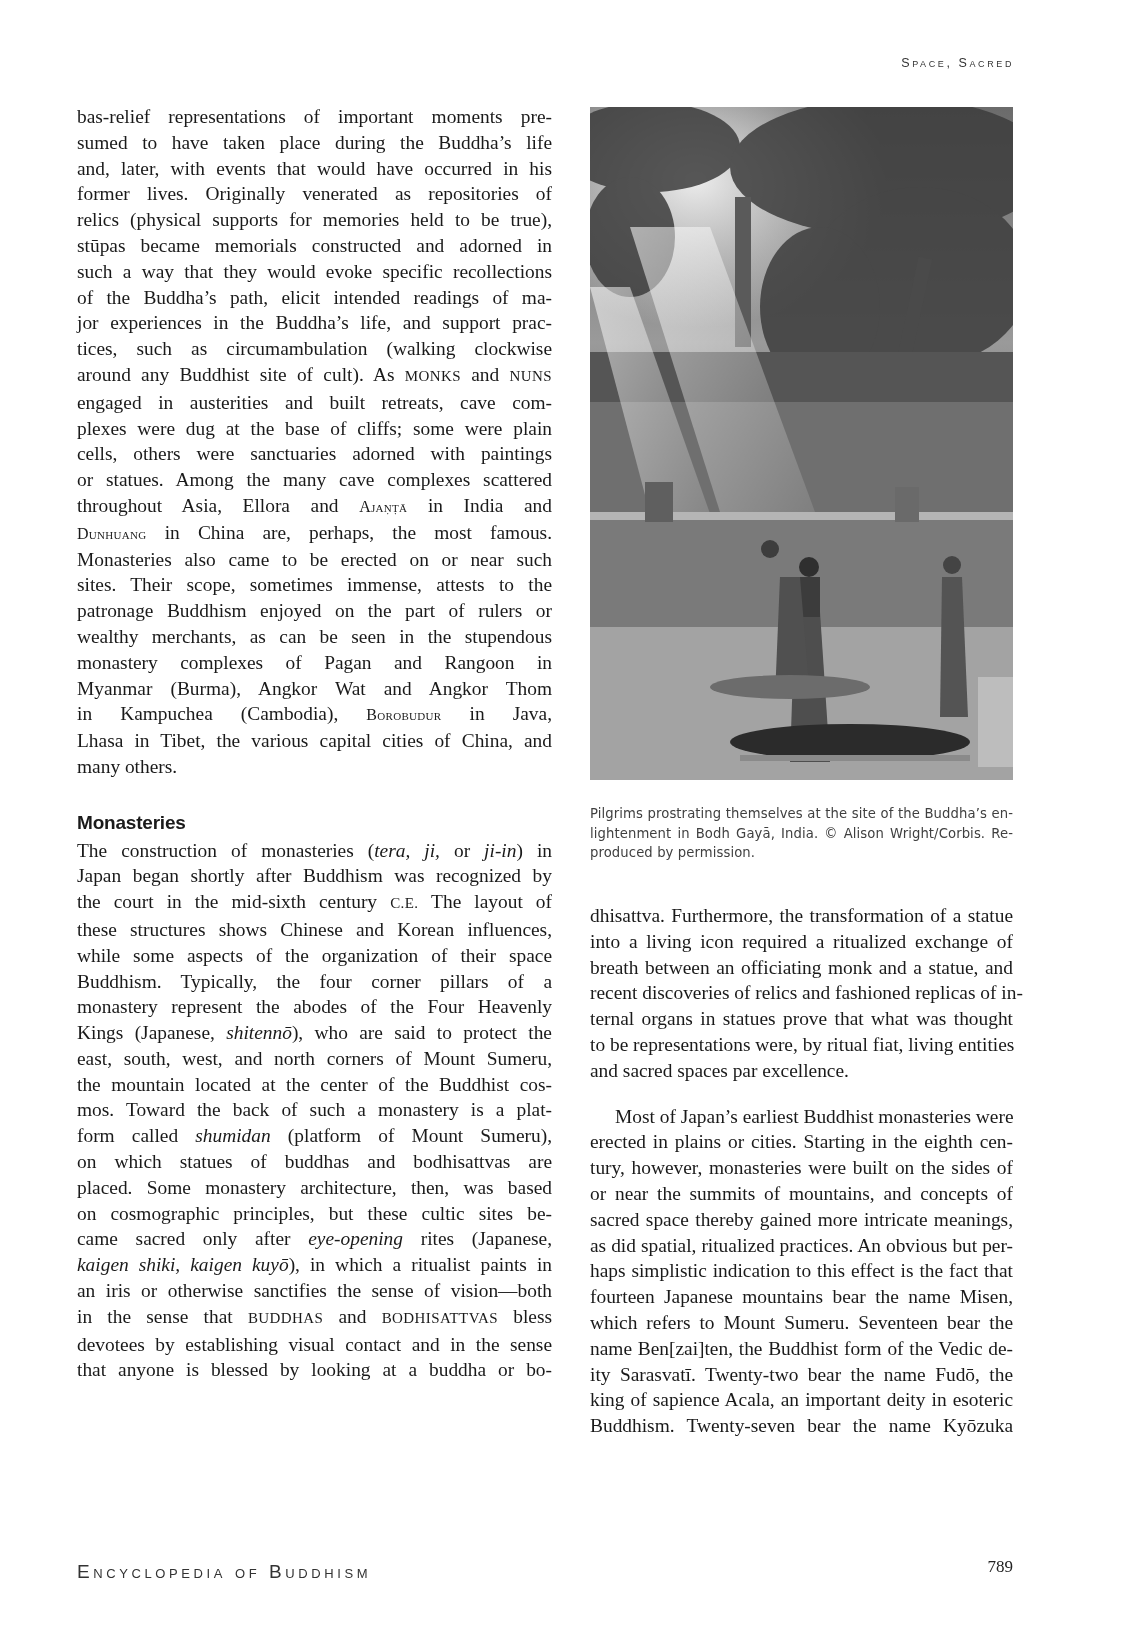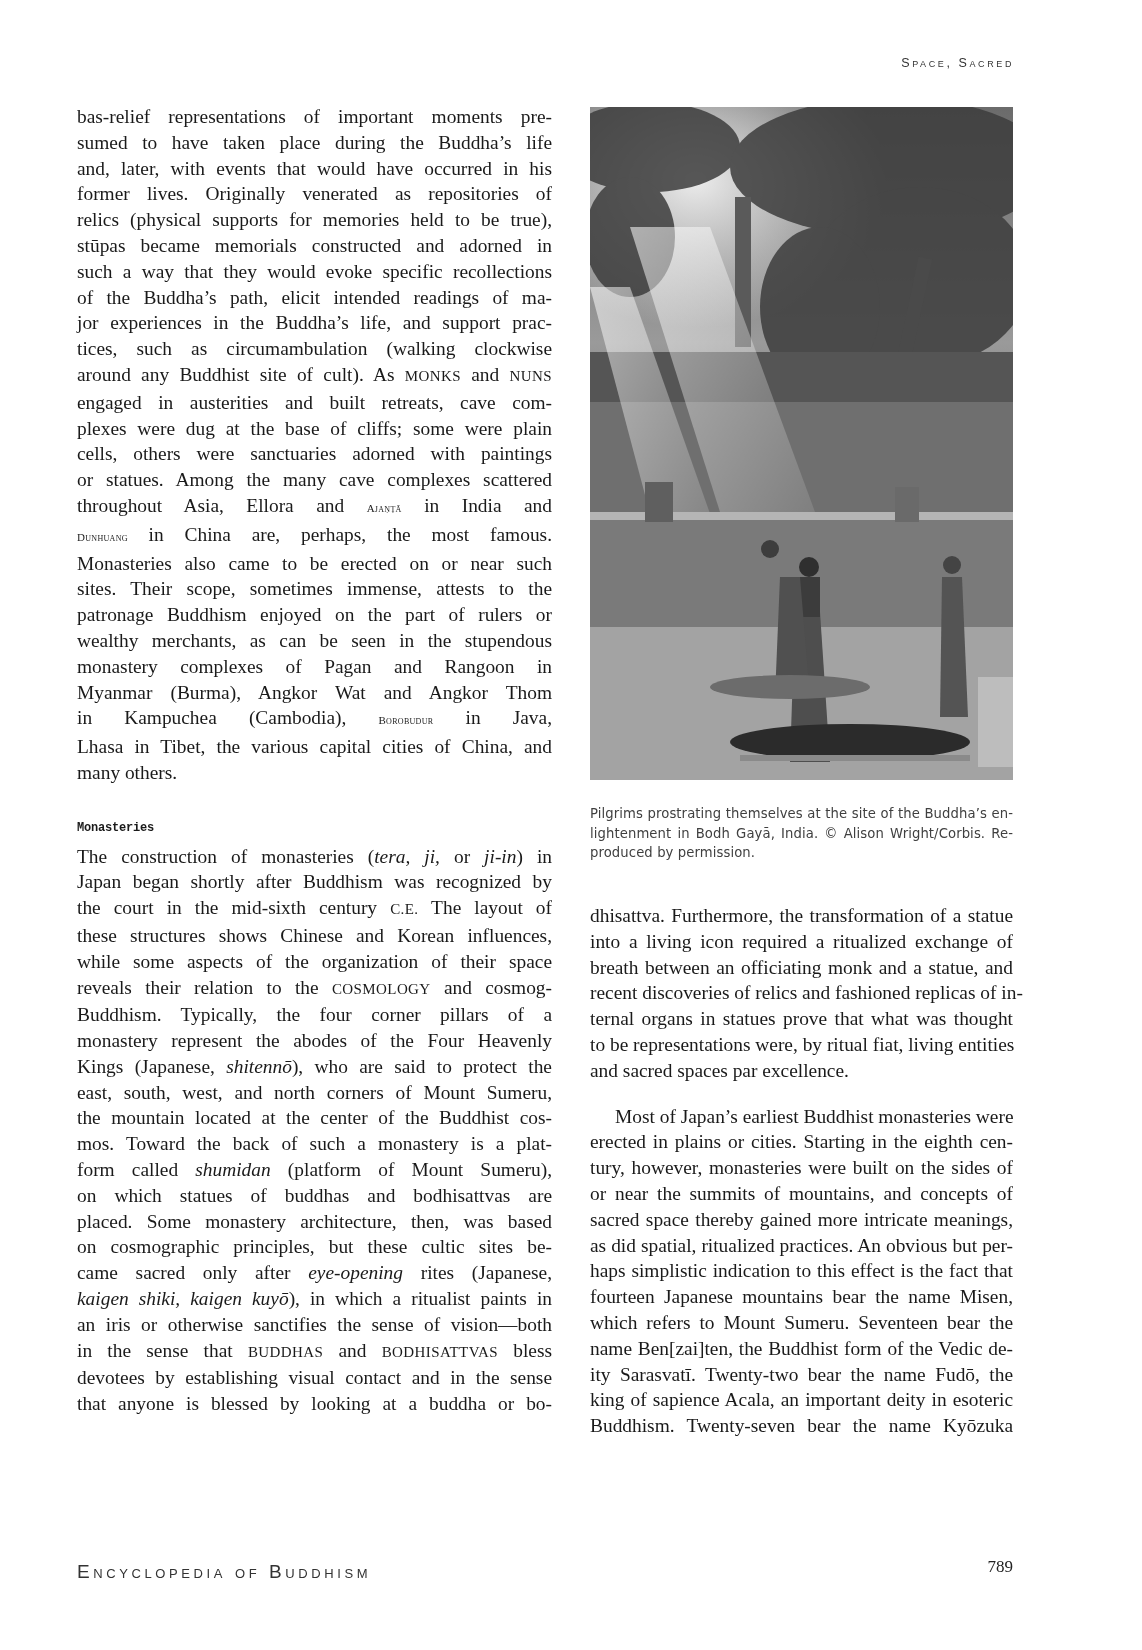--- a/index.html
+++ b/index.html
@@ -8,25 +8,25 @@
     position: absolute; top: 56px; right: 128px;
     font-family: "Liberation Sans", sans-serif; font-size: 12.5px; letter-spacing: 2.6px;
     color: #333; font-variant: small-caps;
   }
   .col { position: absolute; font-family: "Liberation Serif", serif; font-size: 19.4px; line-height: 25.8px; text-align: justify; }
   .col p { margin: 0; }
   .col-left { left: 77px; top: 104px; width: 475px; }
   .col-right { left: 590px; top: 903px; width: 423px; }
   .line { display: block; text-align: justify; text-align-last: justify; white-space: nowrap; }
   .line.last { text-align-last: left; }
-  .sc { font-variant: small-caps; font-size: 11px; letter-spacing: 0.3px; }
+  .sc { font-variant: small-caps; font-size: 16px; letter-spacing: 0.3px; }
   .sc-lc { font-size: 15px; letter-spacing: 0.4px; text-transform: uppercase; }
   em { font-style: italic; }
   .heading {
-    font-family: Liberation Mono, monospace; font-weight: bold; font-size: 12px;
+    font-family: Liberation Sans, sans-serif; font-weight: bold; font-size: 19px;
     margin: 30px 0 2px 0; display: block; letter-spacing: -0.2px;
   }
   .gap { height: 20px; }
   .indent { padding-left: 25px; }
   .photo {
     position: absolute; left: 590px; top: 107px; width: 423px; height: 673px;
     overflow: hidden; background: #8a8a8a;
   }
   .caption {
     position: absolute; left: 590px; top: 804px; width: 423px;
@@ -81,21 +81,20 @@
   </p>
 
   <span class="heading">Monasteries</span>
 
   <p>
     <span class="line"><span>The construction of monasteries (</span><em>tera,</em><span> </span><em>ji,</em><span> or </span><em>ji-in</em><span>) in</span></span>
     <span class="line">Japan began shortly after Buddhism was recognized by</span>
     <span class="line"><span>the court in the mid-sixth century </span><span class="sc sc-lc">c.e.</span><span> The layout of</span></span>
     <span class="line">these structures shows Chinese and Korean influences,</span>
     <span class="line">while some aspects of the organization of their space</span>
-    <span class="line"><span>reveals their relation to the </span><span class="sc sc-lc">cosmology</span><span> and cosmog-</span></span>
     <span class="line">Buddhism. Typically, the four corner pillars of a</span>
     <span class="line">monastery represent the abodes of the Four Heavenly</span>
     <span class="line"><span>Kings (Japanese, </span><em>shitennō</em><span>), who are said to protect the</span></span>
     <span class="line">east, south, west, and north corners of Mount Sumeru,</span>
     <span class="line">the mountain located at the center of the Buddhist cos-</span>
     <span class="line">mos. Toward the back of such a monastery is a plat-</span>
     <span class="line"><span>form called </span><em>shumidan</em><span> (platform of Mount Sumeru),</span></span>
     <span class="line">on which statues of buddhas and bodhisattvas are</span>
     <span class="line">placed. Some monastery architecture, then, was based</span>
     <span class="line">on cosmographic principles, but these cultic sites be-</span>

